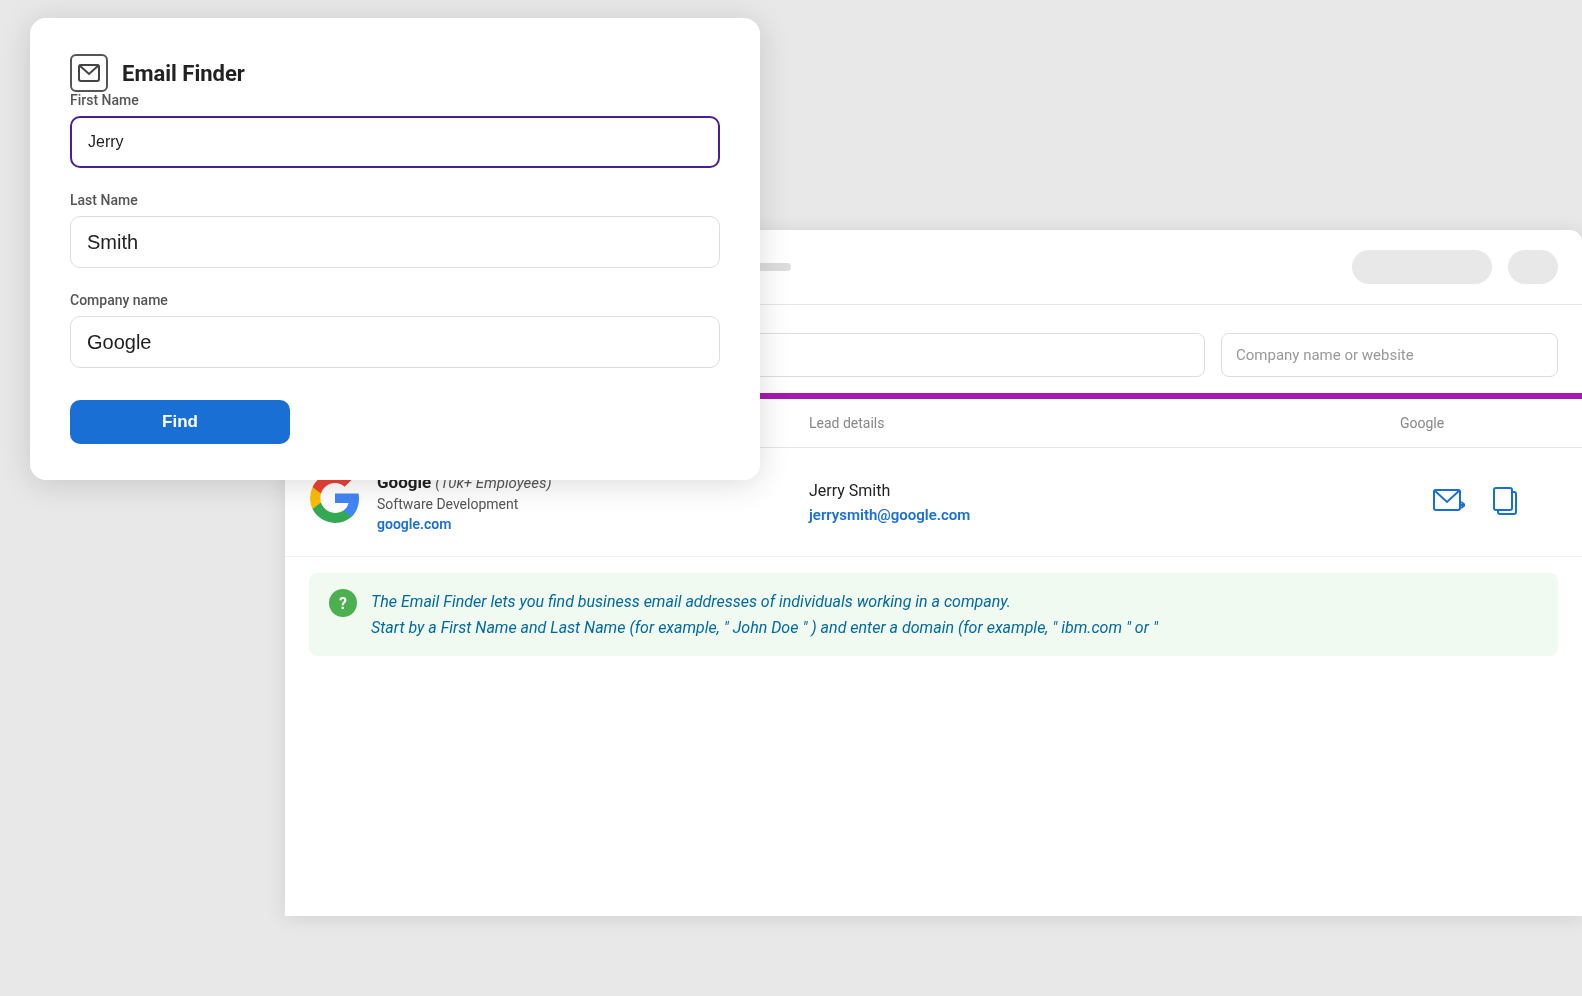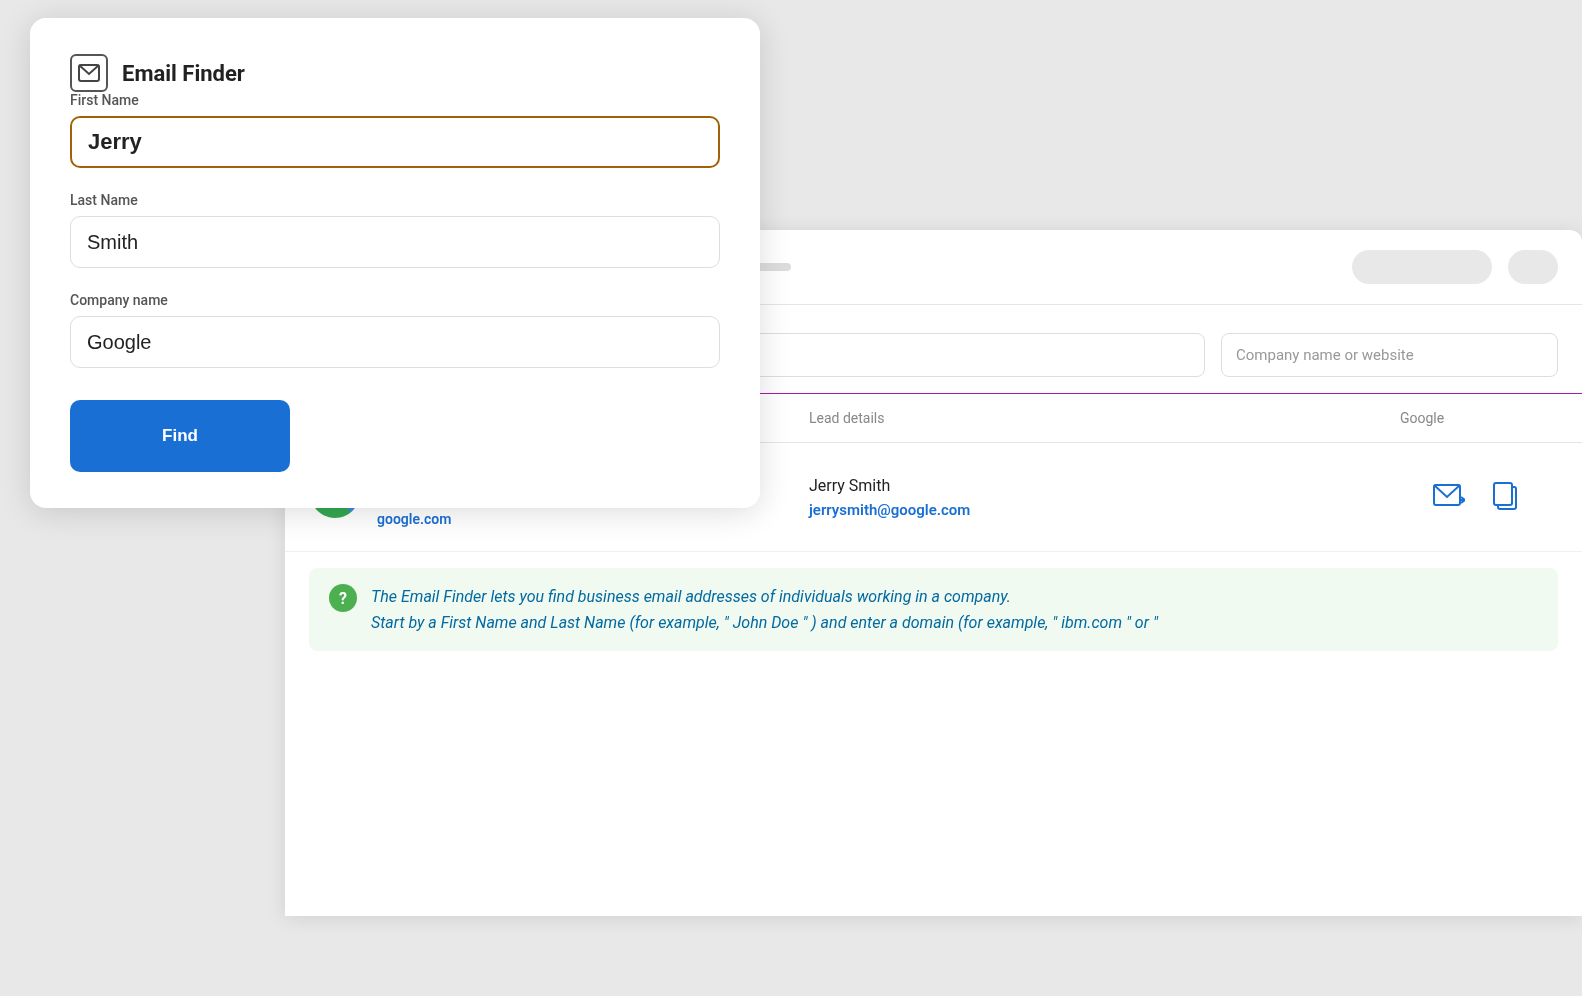--- a/index.html
+++ b/index.html
@@ -74,21 +74,21 @@
       width: 120px;
       margin: 0 24px;
     }
 
     
     .bg-search-row {
       display: flex;
       align-items: flex-end;
       gap: 16px;
       padding: 16px 24px;
-      border-bottom: 1px solid #a21caf;
+      border-bottom: 6px solid #a21caf;
     }
 
     .bg-search-input {
       height: 44px;
       border: 1.5px solid #ddd;
       border-radius: 8px;
       padding: 0 14px;
       font-size: 15px;
       color: #999;
       display: flex;
@@ -272,41 +272,41 @@
     .field-label {
       font-size: 14px;
       color: #555;
       margin-bottom: 8px;
       font-weight: 500;
     }
 
     .field-input {
       width: 100%;
       height: 52px;
-      border: 2px solid #a16207;
+      border: 2px solid #4c1d95;
       border-radius: 10px;
       padding: 0 16px;
-      font-size: 22px;
-      font-weight: 700;
+      font-size: 16px;
+      font-weight: 400;
       color: #222;
       outline: none;
       margin-bottom: 24px;
       background: #fff;
     }
 
     .field-input.inactive {
       border-color: #ddd;
       border-width: 1.5px;
       font-size: 20px;
       font-weight: 500;
     }
 
     .find-button {
       width: 220px;
-      height: 72px;
+      height: 44px;
       background: #1a6fd4;
       border: none;
       border-radius: 10px;
       color: white;
       font-size: 17px;
       font-weight: 600;
       cursor: pointer;
       margin-top: 8px;
     }
   </style>

